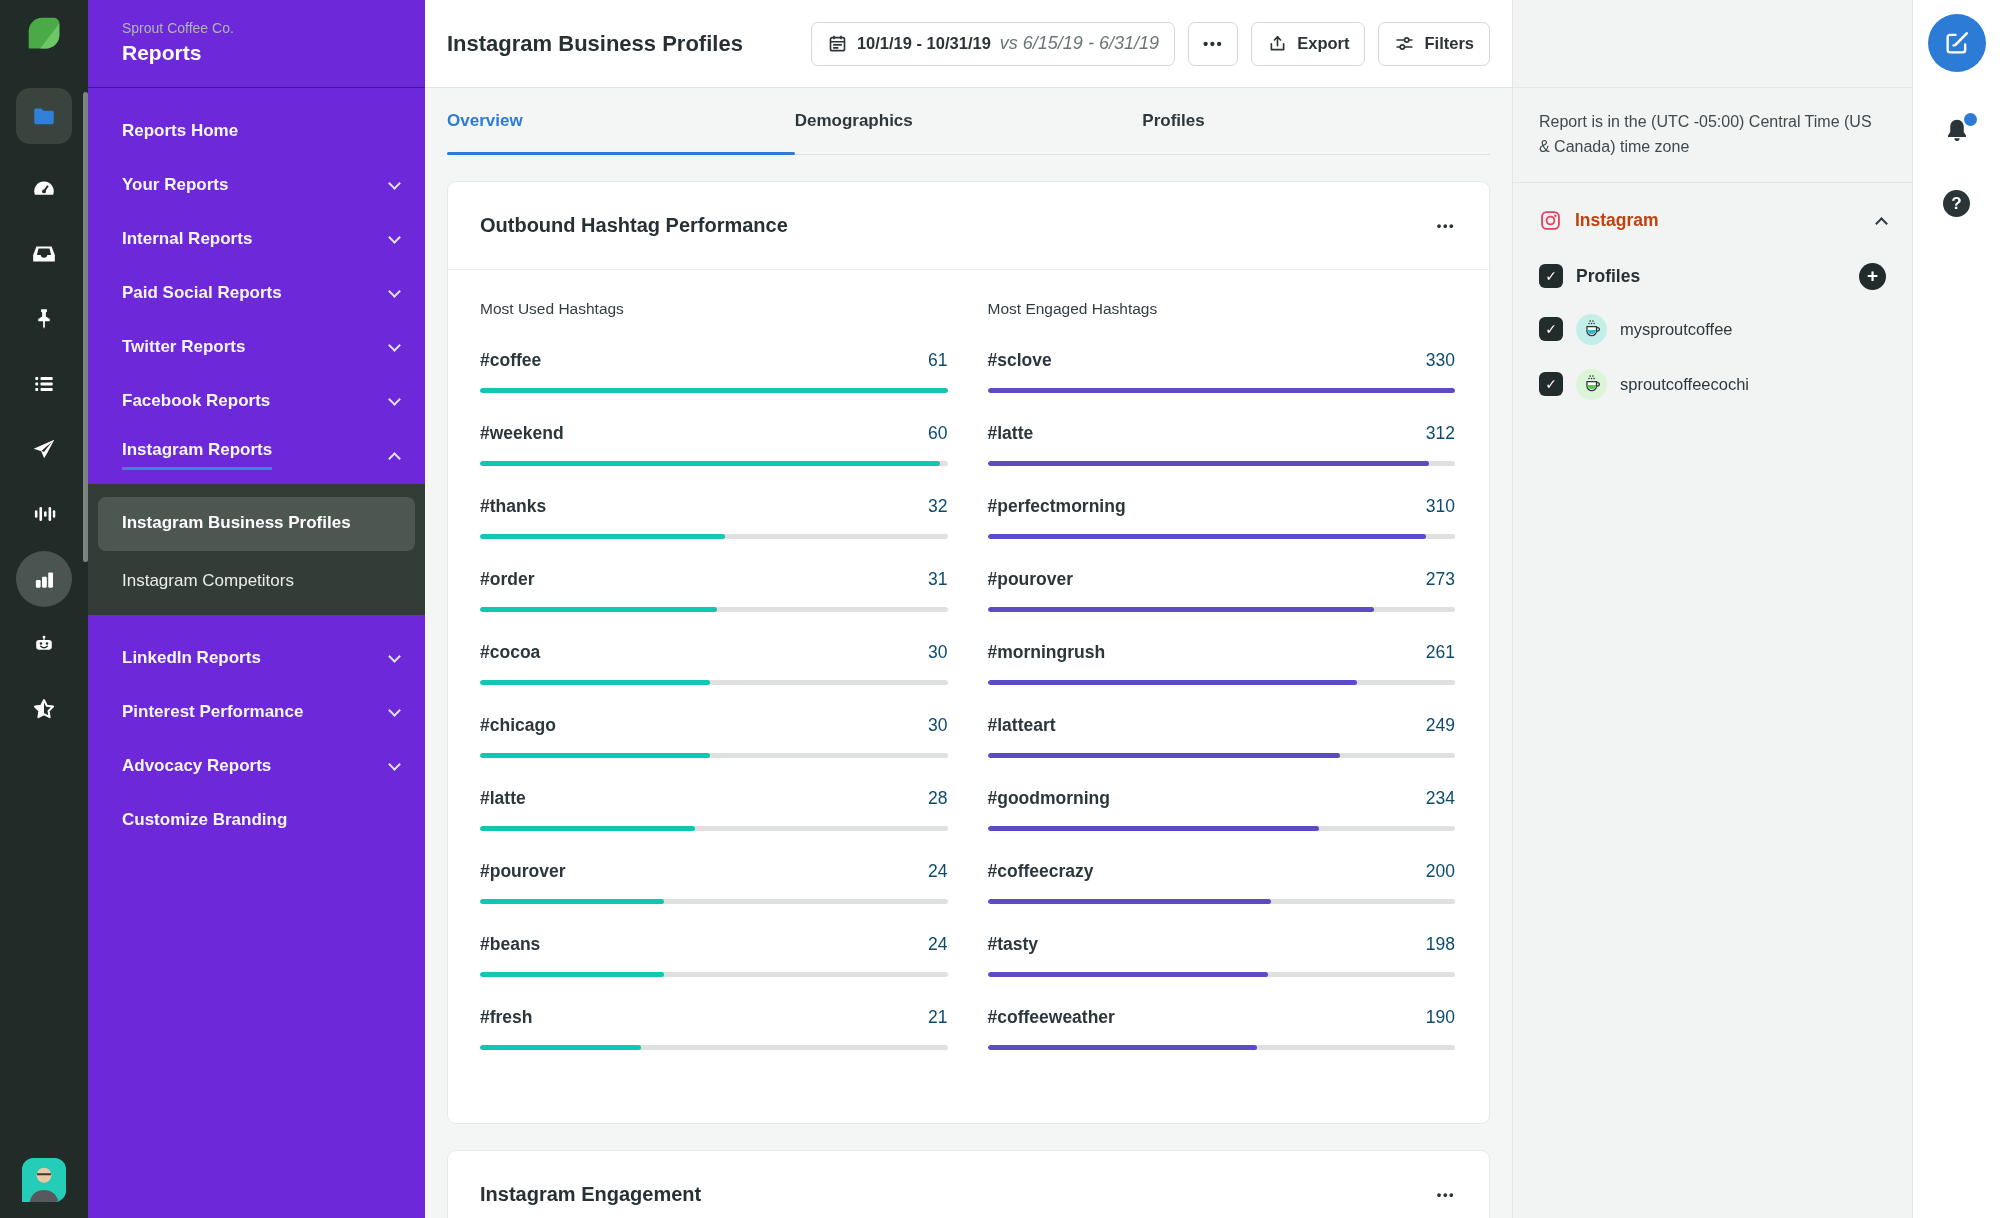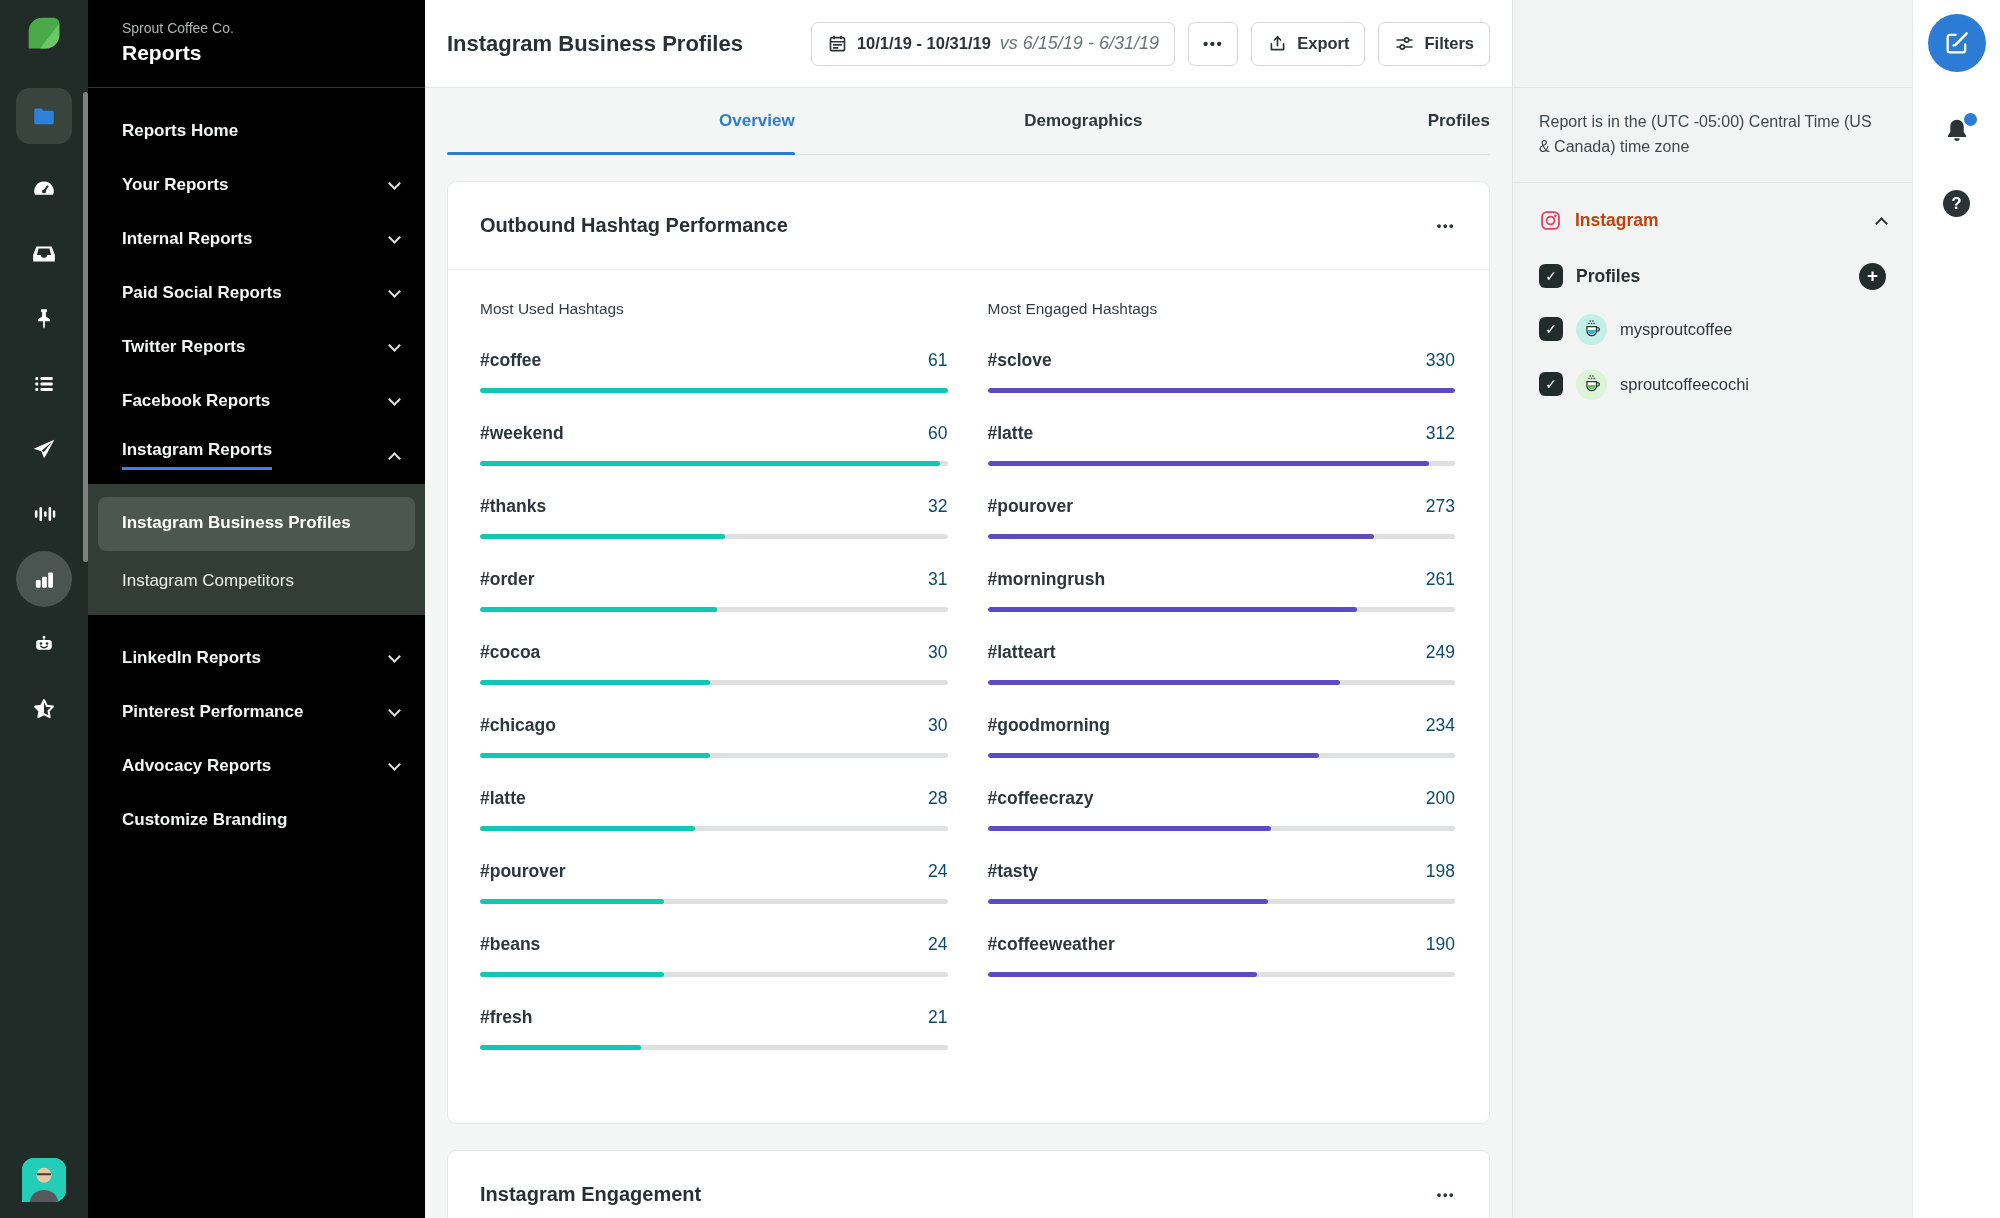--- a/index.html
+++ b/index.html
@@ -14,21 +14,21 @@
     display:flex; flex-direction:column; align-items:center; position:relative;
   }
   .rail .logo { margin-top:14px; width:46px; height:46px; }
   .rail-btn { width:40px; height:40px; margin-top:25px; display:flex; align-items:center; justify-content:center; border-radius:8px; cursor:pointer; }
   .rail-btn svg { width:26px; height:26px; }
   .rail-btn.folder-active { width:56px; height:56px; margin-top:28px; background:#39443f; border-radius:14px; }
   .rail-btn.circle-active { width:56px; height:56px; margin-top:17px; margin-bottom:-8px; background:#4a5450; border-radius:50%; }
   .rail-scroll { position:absolute; left:83px; top:92px; width:5px; height:470px; background:rgba(255,255,255,.42); border-radius:3px; }
   .rail-avatar { position:absolute; bottom:16px; left:22px; width:44px; height:44px; background:#23cdb7; border-radius:12px 12px 12px 0; overflow:hidden; }
   
-  .sidebar { width:337px; height:100%; background:#000000; flex:none; color:#f2f4f3; position:relative; }
+  .sidebar { width:337px; height:100%; background:#6d28d9; flex:none; color:#f2f4f3; position:relative; }
   .sb-head { height:88px; padding:20px 0 0 34px; border-bottom:1px solid #2d3733; }
   .sb-company { font-size:14px; color:#aeb7b3; }
   .sb-app { font-size:21px; font-weight:bold; color:#fff; margin-top:5px; }
   .nav-group { padding-top:16px; }
   .nav-item { height:54px; display:flex; align-items:center; padding:0 26px 0 34px; font-size:17px; font-weight:bold; color:#f4f6f5; cursor:pointer; }
   .nav-item .lbl { flex:1; }
   .nav-item.active .lbl { display:inline-block; flex:none; padding-bottom:7px; border-bottom:3px solid #3d82e0; margin-right:auto; }
   .chev { width:9px; height:9px; border-right:2.2px solid #dfe3e1; border-bottom:2.2px solid #dfe3e1; transform:rotate(45deg); margin-top:-4px; }
   .chev.up { transform:rotate(-135deg); margin-top:6px; }
   .sub-panel { background:#333d38; padding:13px 0 16px; margin-top:2px; }
@@ -38,21 +38,21 @@
   
   .main { width:1087px; flex:none; display:flex; flex-direction:column; background:#f4f5f5; }
   .topbar { height:88px; background:#fff; border-bottom:1px solid #e4e6e6; display:flex; align-items:center; padding:0 22px; flex:none; }
   .page-title { font-size:22px; font-weight:bold; color:#273135; flex:1; }
   .tb-controls { display:flex; align-items:center; gap:13px; }
   .btn { height:44px; background:#fff; border:1px solid #d4d8d8; border-radius:7px; display:flex; align-items:center; gap:9px; padding:0 15px; font-size:16.5px; font-weight:bold; color:#2b3537; cursor:pointer; }
   .btn svg { width:21px; height:21px; }
   .date-compare { font-size:18px; font-weight:normal; color:#69747 7; color:#6a7477;font-style:italic; }
   .btn.icon-only { padding:0 14px; font-size:15px; letter-spacing:1.5px; }
   .tabs { height:67px; display:flex; margin:0 22px; border-bottom:1px solid #dfe2e2; flex:none; }
-  .tab { flex:1; display:flex; align-items:center; justify-content:flex-end; font-size:17px; font-weight:bold; color:#2e383c; cursor:pointer; position:relative; }
+  .tab { flex:1; display:flex; align-items:center; justify-content:flex-start; font-size:17px; font-weight:bold; color:#2e383c; cursor:pointer; position:relative; }
   .tab.active { color:#2c7cd6; }
   .tab.active:after { content:""; position:absolute; left:0; right:0; bottom:-1px; height:3px; background:#2c7cd6; border-radius:2px; }
   .content { flex:1; padding:26px 22px 0; overflow:hidden; }
   .card { background:#fff; border:1px solid #e7e9e9; border-radius:9px; }
   .card-head { height:88px; display:flex; align-items:center; padding:0 32px; border-bottom:1px solid #eceeee; }
   .card-title { font-size:20px; font-weight:bold; color:#273135; flex:1; }
   .more-btn { font-size:13px; letter-spacing:1.5px; color:#2b3537; font-weight:bold; cursor:pointer; padding:6px 2px; }
   .card1-body { display:flex; gap:40px; padding:30px 34px 0 32px; height:853px; overflow:hidden; }
   .hash-col { flex:1; }
   .hash-heading { font-size:15.5px; font-weight:500; color:#323d44; margin-bottom:32px; }
@@ -402,20 +402,29 @@
               <div class="hash-top">
                 <span class="hash-tag">#latte</span>
                 <span class="hash-val">312</span>
               </div>
               <div class="hash-track">
                 <div class="hash-fill" style="width: 94.5%;"></div>
               </div>
             </div>
             <div class="hash-row">
               <div class="hash-top">
+                <span class="hash-tag">#perfectmorning</span>
+                <span class="hash-val">310</span>
+              </div>
+              <div class="hash-track">
+                <div class="hash-fill" style="width: 93.9%;"></div>
+              </div>
+            </div>
+            <div class="hash-row">
+              <div class="hash-top">
                 <span class="hash-tag">#pourover</span>
                 <span class="hash-val">273</span>
               </div>
               <div class="hash-track">
                 <div class="hash-fill" style="width: 82.7%;"></div>
               </div>
             </div>
             <div class="hash-row">
               <div class="hash-top">
                 <span class="hash-tag">#morningrush</span>

